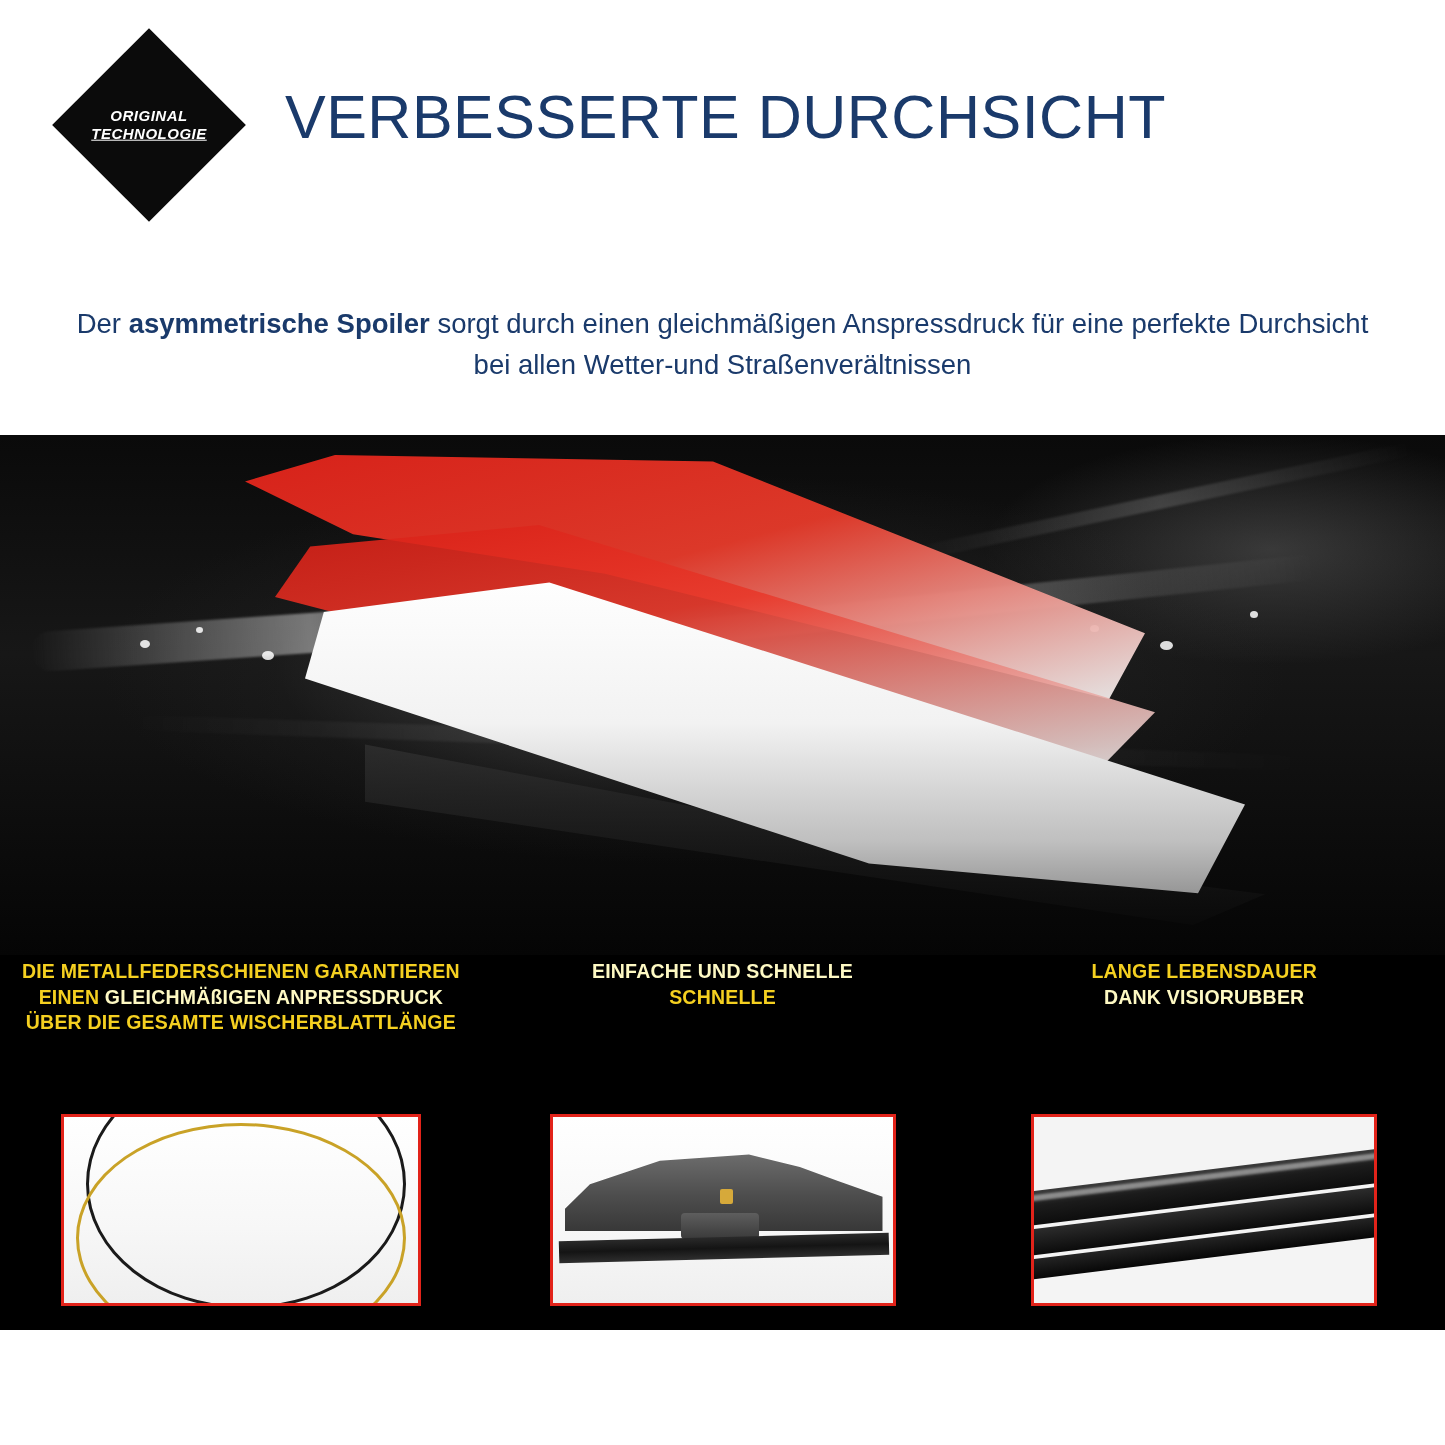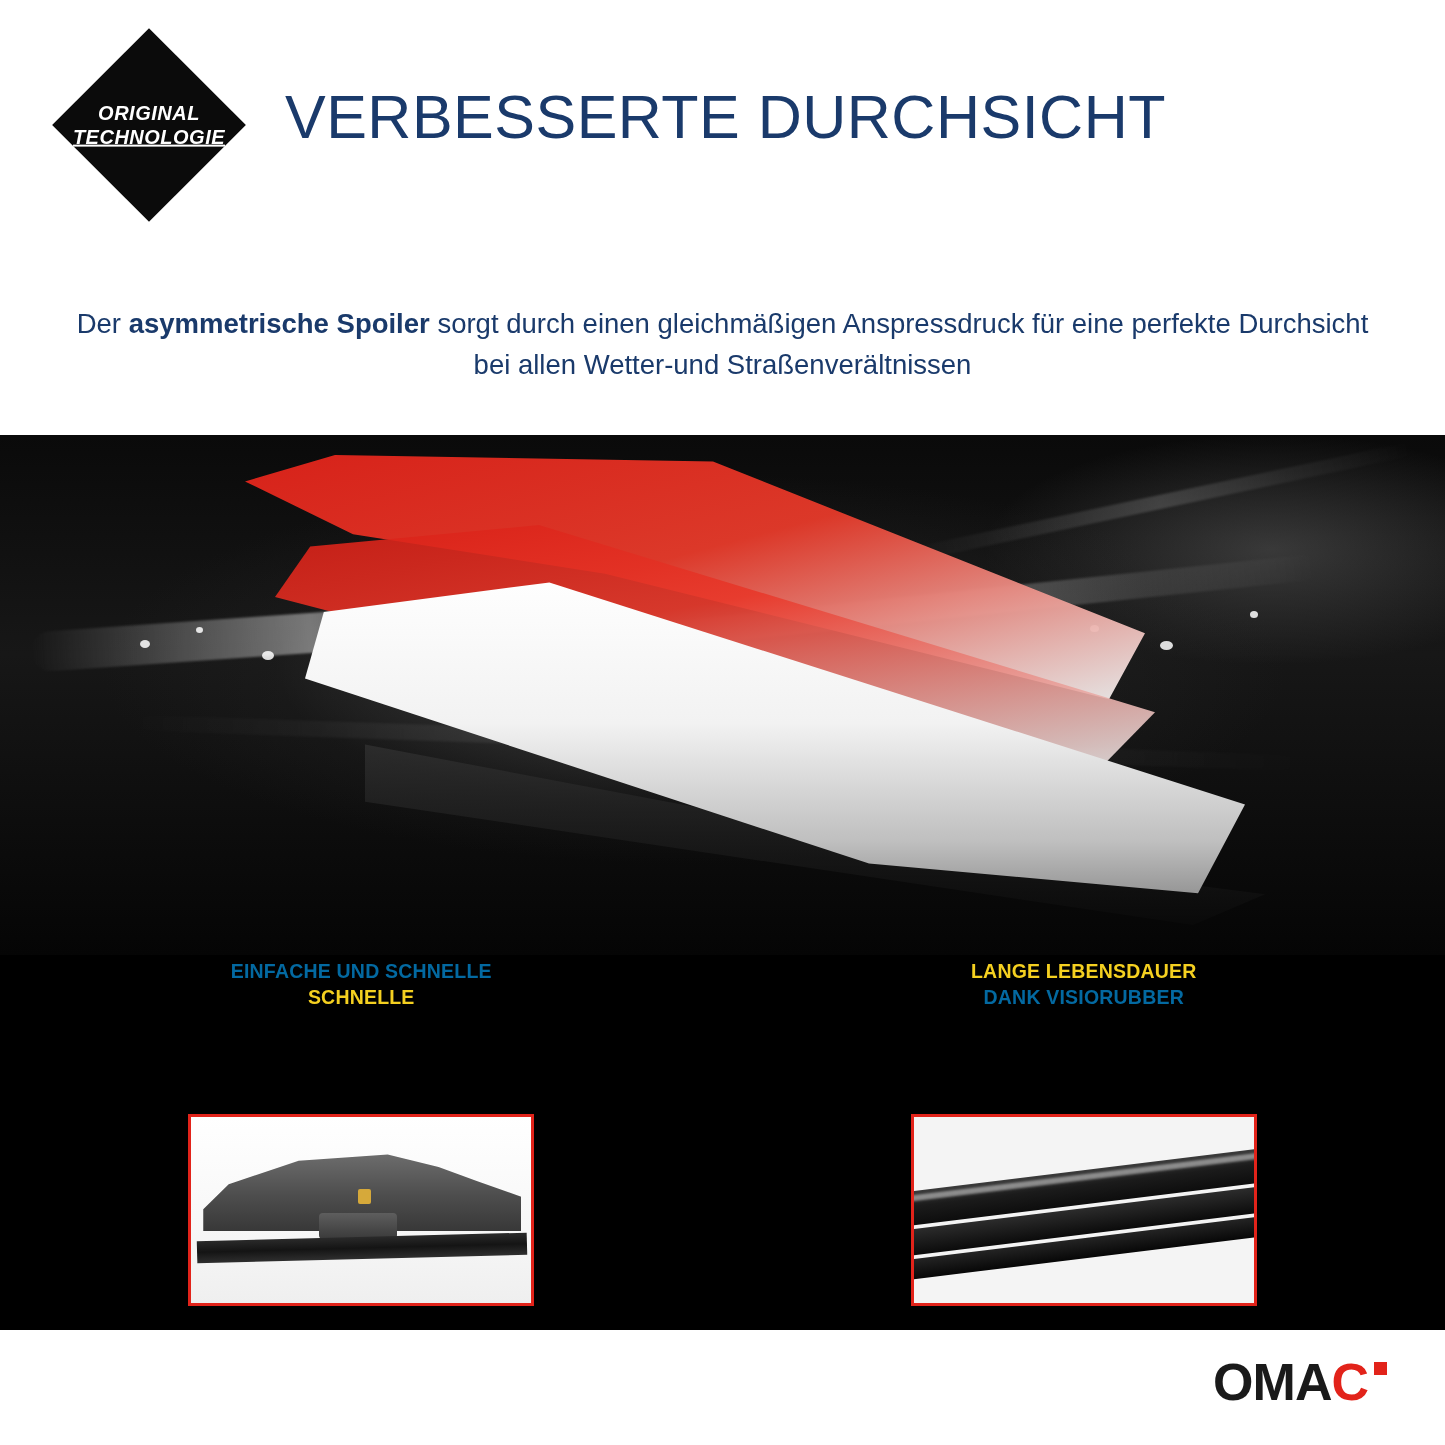--- a/index.html
+++ b/index.html
@@ -44,21 +44,21 @@
     left: 0;
     top: 50%;
     width: 194px;
     transform: translateY(-50%);
     text-align: center;
     color: #ffffff;
     font-style: italic;
     font-weight: bold;
     letter-spacing: 0.5px;
     line-height: 1.22;
-    font-size: 20px;
+    font-size: 15px;
   }
   .badge .badge-text .l1 { display: block; }
   .badge .badge-text .l2 { display: block; text-decoration: underline; }
 
   .main-title {
     position: absolute;
     left: 285px;
     top: 82px;
     font-size: 61px;
     font-weight: normal;
@@ -177,21 +177,21 @@
   }
   .feature .caption {
     text-align: center;
     font-weight: bold;
     font-size: 19.5px;
     line-height: 1.32;
     letter-spacing: 0.2px;
     margin-top: 14px;
   }
   .caption .y { color: #f5d020; }
-  .caption .r { color: #0369a1; text-align: center; }
+  .caption .r { color: #fef9c3; text-align: center; }
   .thumb {
     position: absolute;
     bottom: 24px;
     left: 50%;
     transform: translateX(-50%);
     width: 355px;
     height: 192px;
     border: 3px solid #e2231a;
     background: #ffffff;
     overflow: hidden;
@@ -325,20 +325,32 @@
     </div>
     <div class="blade-wrap">
       <div class="blade-shadow"></div>
       <div class="blade-red"></div>
       <div class="blade-red2"></div>
       <div class="blade-white"></div>
     </div>
 
     <div class="features">
 
+      <div class="feature">
+        <div class="caption">
+          <span class="y">DIE METALLFEDERSCHIENEN GARANTIEREN</span><br>
+          <span class="y">EINEN </span><span class="r">GLEICHMÄßIGEN ANPRESSDRUCK</span><br>
+          <span class="y">ÜBER DIE GESAMTE WISCHERBLATTLÄNGE</span>
+        </div>
+        <div class="thumb f1">
+          <div class="rail-fill"></div>
+          <div class="rail a"></div>
+          <div class="rail b"></div>
+        </div>
+      </div>
 
       <div class="feature">
         <div class="caption">
           <span class="r">EINFACHE UND SCHNELLE</span><br>
           <span class="y">SCHNELLE</span>
         </div>
         <div class="thumb f2">
           <div class="rail-fill"></div>
           <div class="blade2"></div>
           <div class="blade2-screw"></div>
@@ -357,20 +369,14 @@
           <div class="rubber-bar rb1"></div>
           <div class="rubber-hl"></div>
           <div class="rubber-bar rb2"></div>
           <div class="rubber-bar rb3"></div>
         </div>
       </div>
 
     </div>
   </div>
 
-  <div class="footer">
-    <div class="logo">
-      <span class="mark"><span>OM</span><span>A</span><span class="c">C</span></span>
-      <span class="box"></span>
-    </div>
-  </div>
 
 </div>
 
 </body></html>

